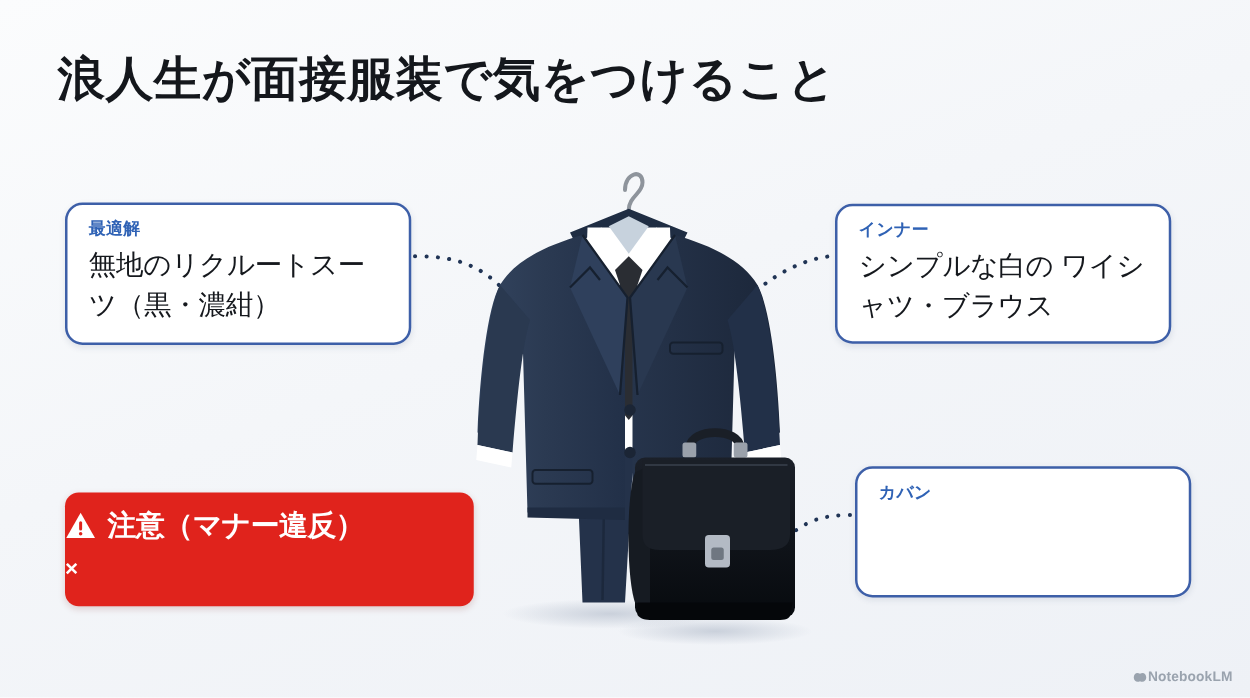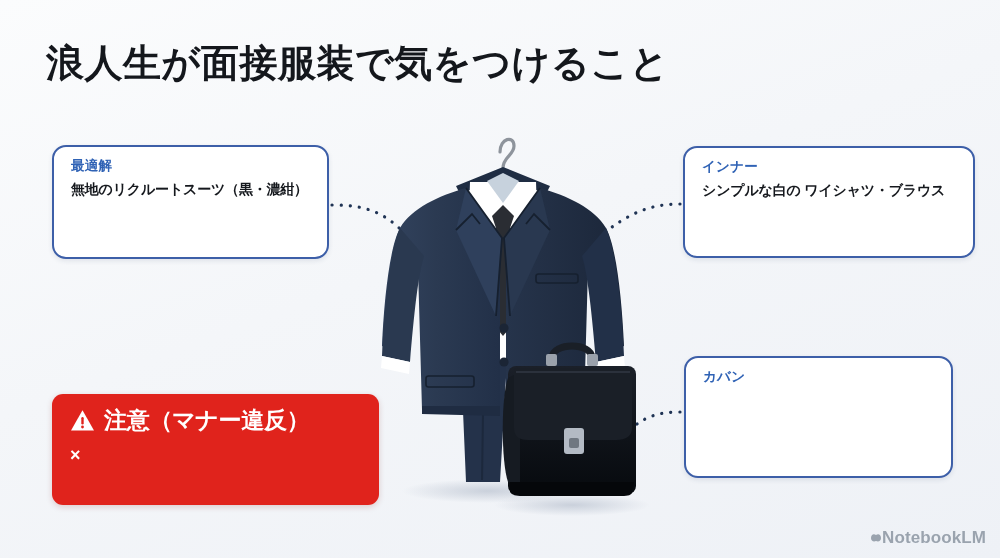--- a/index.html
+++ b/index.html
@@ -33,51 +33,52 @@
   }
 
   
   .callout {
     position: absolute;
     background: #ffffff;
     border: 2px solid #3d5fa8;
     border-radius: 14px;
     box-shadow: 0 2px 5px rgba(30,50,90,0.10);
     padding: 12px 16px 13px 17px;
+    margin-top: 17px;
   }
   .callout-label {
     font-size: 13.5px;
     font-weight: 700;
     color: #2f62b5;
     letter-spacing: 0.3px;
     margin-bottom: 5px;
     line-height: 1.1;
   }
   .callout-body {
-    font-size: 14px;
-    font-weight: 700;
+    font-size: 22px;
+    font-weight: 400;
     color: #15181d;
     line-height: 1.45;
     letter-spacing: -0.2px;
   }
 
   #box-optimal  { left: 52px;  top: 145px; width: 277px; height: 114px; }
-  #box-inner    { left: 683px; top: 146px; width: 292px; height: 112px; }
-  #box-bag      { left: 684px; top: 356px; width: 269px; height: 122px; }
+  #box-inner    { left: 668px; top: 146px; width: 269px; height: 112px; }
+  #box-bag      { left: 684px; top: 356px; width: 269px; height: 105px; }
 
   
   .warning {
     position: absolute;
     left: 52px;
     top: 394px;
     width: 327px;
-    height: 111px;
+    height: 91px;
     background: #e0231c;
     border-radius: 11px;
-    padding: 13px 18px;
+    padding: 13px 0;
     box-shadow: 0 2px 6px rgba(120,20,15,0.18);
   }
   .warning-head {
     display: flex;
     align-items: center;
     gap: 9px;
     color: #ffffff;
     font-size: 23px;
     font-weight: 700;
     letter-spacing: -0.3px;
@@ -121,21 +122,21 @@
 
   
   .watermark {
     position: absolute;
     right: 14px;
     bottom: 10px;
     display: flex;
     align-items: center;
     gap: 0;
     color: #9aa3ae;
-    font-size: 17px;
+    font-size: 11px;
     font-weight: 600;
     letter-spacing: 0.1px;
     justify-content: flex-end;
   }
 </style>
 </head>
 <body>
 
 <div class="slide">
 

